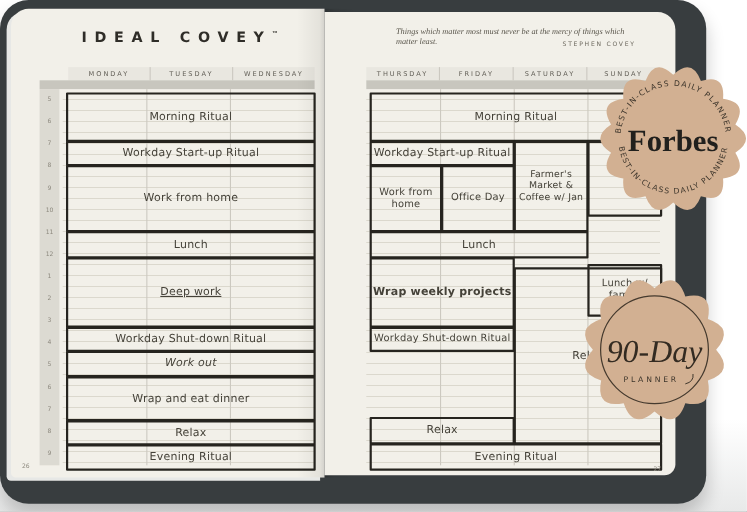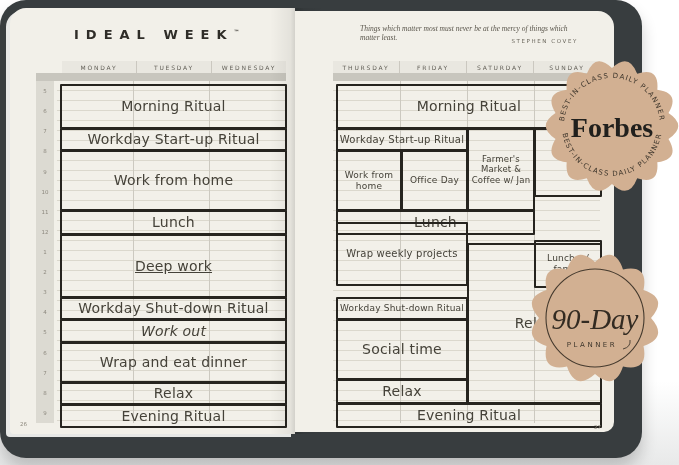--- a/index.html
+++ b/index.html
@@ -28,33 +28,33 @@
   .daycell:first-child{border-left:none;}
   .subband{position:absolute;height:8px;background:#c8c6be;}
   .hourstrip{position:absolute;left:36px;top:81px;width:18px;height:342px;background:#dcdad2;
              display:grid;grid-template-rows:repeat(17,1fr);}
   .hourstrip span{display:flex;align-items:center;justify-content:center;
              font-size:5.5px;color:#8d897f;}
   .ruled{position:absolute;background:repeating-linear-gradient(to bottom,rgba(0,0,0,0) 0 9px,#dbd8cd 9px 10px);}
   .vline{position:absolute;width:1px;background:#ccc9c0;top:81px;height:342px;}
   .blk{position:absolute;border:2px solid #26241f;border-radius:1px;display:flex;
        align-items:center;justify-content:center;text-align:center;
-       color:#454239;font-size:14px;line-height:1.2;letter-spacing:.2px;}
+       color:#454239;font-size:10px;line-height:1.2;letter-spacing:.2px;}
   .fs10{font-size:10px}.fs9{font-size:9px}.fs85{font-size:8.5px}
   .pagenum{position:absolute;font-size:5.5px;color:#8d897f;}
   .badges{position:absolute;left:0;top:0;pointer-events:none;}
 </style>
 </head>
 <body>
 
 <div class="scene">
   <div class="book"></div>
 
   <div class="page page-left"></div>
-  <div class="title"><span>IDEAL WEEK</span><sup>™</sup></div>
+  <div class="title"><span>IDEAL COVEY</span><sup>™</sup></div>
 
   <div class="band" style="left:62px;top:61px;width:224px;">
     <div class="daycell">MONDAY</div>
     <div class="daycell">TUESDAY</div>
     <div class="daycell">WEDNESDAY</div>
   </div>
   <div class="subband" style="left:36px;top:73px;width:250px;"></div>
 
   <div class="hourstrip">
     <span>5</span>
@@ -112,24 +112,23 @@
   <div class="vline" style="left:534px;"></div>
 
   <div class="blk" style="left:336px;top:84px;width:262px;height:41px;">Morning Ritual</div>
   <div class="blk fs10" style="left:336px;top:128px;width:128px;height:19px;">Workday Start-up Ritual</div>
   <div class="blk fs9" style="left:336px;top:150px;width:62px;height:57px;">Work from home</div>
   <div class="blk fs85" style="left:467px;top:128px;width:64px;height:79px;">Farmer's Market &amp; Coffee w/ Jan</div>
   <div class="blk fs9" style="left:401px;top:150px;width:63px;height:57px;">Office Day</div>
   <div class="blk" style="left:534px;top:128px;width:64px;height:65px;"></div>
   <div class="blk" style="left:336px;top:210px;width:195px;height:21px;">Lunch</div>
   <div class="blk fs9" style="left:534px;top:196px;width:64px;height:44px;margin-top:44px;">Lunch w/ family</div>
-  <div class="blk fs10" style="left:336px;top:222px;width:128px;height:60px;">Wrap weekly projects</div>
+  <div class="blk fs10" style="left:336px;top:234px;width:128px;height:60px;font-weight:bold;">Wrap weekly projects</div>
   <div class="blk" style="left:467px;top:243px;width:131px;height:157px;">Relax</div>
   <div class="blk fs9" style="left:336px;top:297px;width:128px;height:19px;">Workday Shut-down Ritual</div>
-  <div class="blk" style="left:336px;top:319px;width:128px;height:57px;">Social time</div>
   <div class="blk" style="left:336px;top:379px;width:128px;height:21px;">Relax</div>
   <div class="blk" style="left:336px;top:403px;width:262px;height:21px;">Evening Ritual</div>
   <div class="pagenum" style="left:594px;top:424px;">27</div>
 
   <svg class="badges" width="679" height="465" viewBox="0 0 679 465">
     <defs>
       <path id="fArcTop" d="M566.9,142.4 A48,48 0 1 1 657.1,142.4" fill="none"></path>
       <path id="fArcBot" d="M562,126 A50,50 0 0 0 662,126" fill="none"></path>
     </defs>
     <g>

